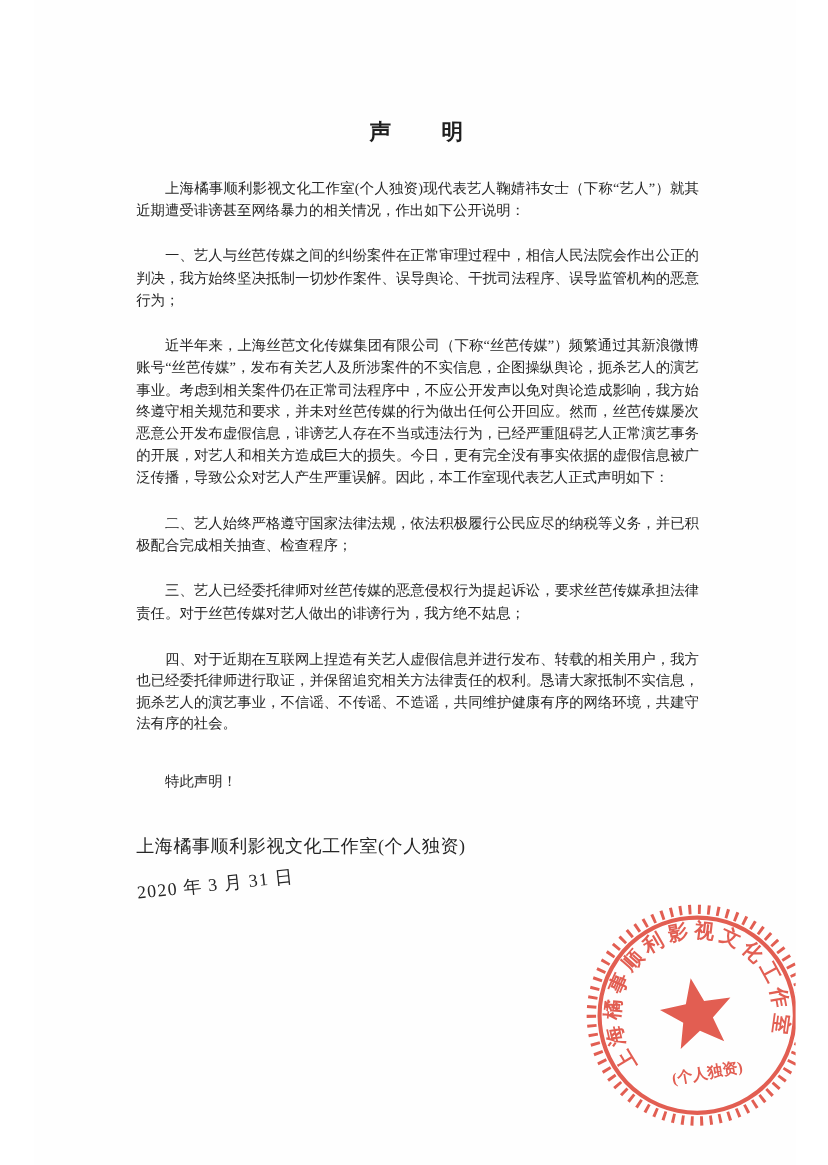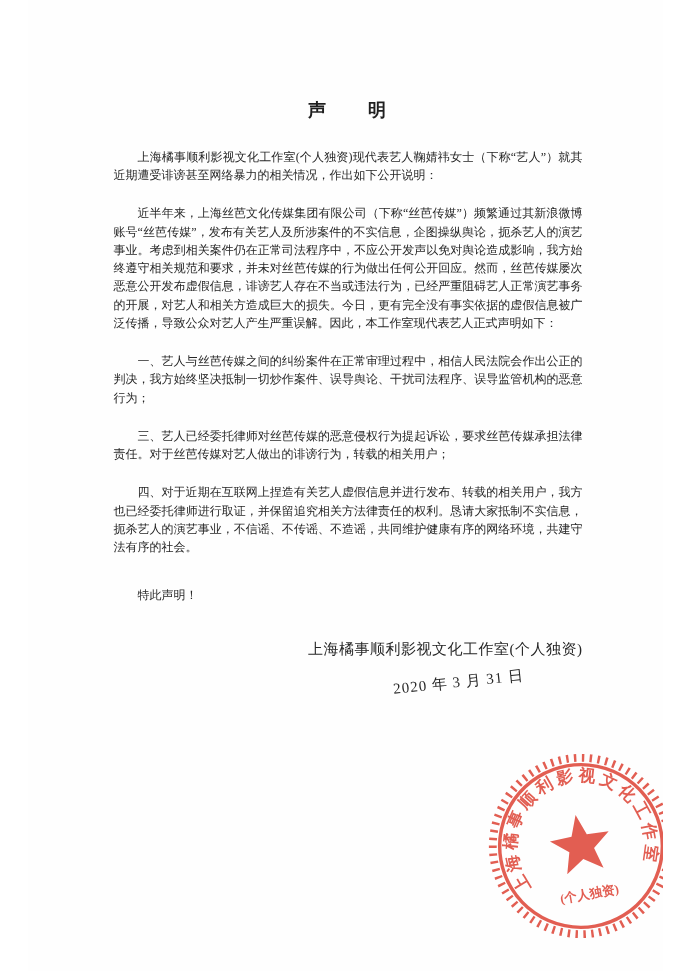--- a/index.html
+++ b/index.html
@@ -31,24 +31,24 @@
     font-size: 12px;
     line-height: 1.52;
     text-indent: 2em;
     text-align: justify;
     margin: 0 0 13px 0;
     word-break: break-all;
   }
   .para.gap-before { margin-top: 20px; }
   .closing {
     margin-top: 30px;
+    font-family: Liberation Mono, monospace;
   }
   .sign-block {
     margin-top: 34px;
-    text-align: right;
     font-size: 15px;
     line-height: 1.5;
   }
   .signature-line {
     margin: 0;
     letter-spacing: 0.5px;
   }
   .date-line {
     margin: 10px 58px 0 0;
     display: inline-block;
@@ -73,26 +73,27 @@
 </style>
 </head>
 <body>
 
 <div class="page">
 
   <h1 class="doc-title"><span>声　　明</span></h1>
 
   <p class="para">上海橘事顺利影视文化工作室(个人独资)现代表艺人鞠婧祎女士（下称“艺人”）就其近期遭受诽谤甚至网络暴力的相关情况，作出如下公开说明：</p>
 
+  <p class="para gap-before">一、艺人与丝芭传媒之间的纠纷案件在正常审理过程中，相信人民法院会作出公正的判决，我方始终坚决抵制一切炒作案件、误导舆论、干扰司法程序、误导监管机构的恶意行为；</p>
+
   <p class="para gap-before">近半年来，上海丝芭文化传媒集团有限公司（下称“丝芭传媒”）频繁通过其新浪微博账号“丝芭传媒”，发布有关艺人及所涉案件的不实信息，企图操纵舆论，扼杀艺人的演艺事业。考虑到相关案件仍在正常司法程序中，不应公开发声以免对舆论造成影响，我方始终遵守相关规范和要求，并未对丝芭传媒的行为做出任何公开回应。然而，丝芭传媒屡次恶意公开发布虚假信息，诽谤艺人存在不当或违法行为，已经严重阻碍艺人正常演艺事务的开展，对艺人和相关方造成巨大的损失。今日，更有完全没有事实依据的虚假信息被广泛传播，导致公众对艺人产生严重误解。因此，本工作室现代表艺人正式声明如下：</p>
 
-  <p class="para gap-before">一、艺人与丝芭传媒之间的纠纷案件在正常审理过程中，相信人民法院会作出公正的判决，我方始终坚决抵制一切炒作案件、误导舆论、干扰司法程序、误导监管机构的恶意行为；</p>
+  <p class="para gap-before">二、艺人始终严格遵守国家法律法规，依法积极履行公民应尽的纳税等义务，并已积极配合完成相关抽查、检查程序；</p>
 
-
-  <p class="para gap-before">三、艺人已经委托律师对丝芭传媒的恶意侵权行为提起诉讼，要求丝芭传媒承担法律责任。对于丝芭传媒对艺人做出的诽谤行为，转载的相关用户；</p>
+  <p class="para gap-before">三、艺人已经委托律师对丝芭传媒的恶意侵权行为提起诉讼，要求丝芭传媒承担法律责任。对于丝芭传媒对艺人做出的诽谤行为，我方绝不姑息；</p>
 
   <p class="para gap-before">四、对于近期在互联网上捏造有关艺人虚假信息并进行发布、转载的相关用户，我方也已经委托律师进行取证，并保留追究相关方法律责任的权利。恳请大家抵制不实信息，扼杀艺人的演艺事业，不信谣、不传谣、不造谣，共同维护健康有序的网络环境，共建守法有序的社会。</p>
 
   <p class="para closing">特此声明！</p>
 
   <div class="sign-block">
     <p class="signature-line">上海橘事顺利影视文化工作室(个人独资)</p>
     <span class="date-line">2020 年 3 月 31 日</span>
   </div>
 

